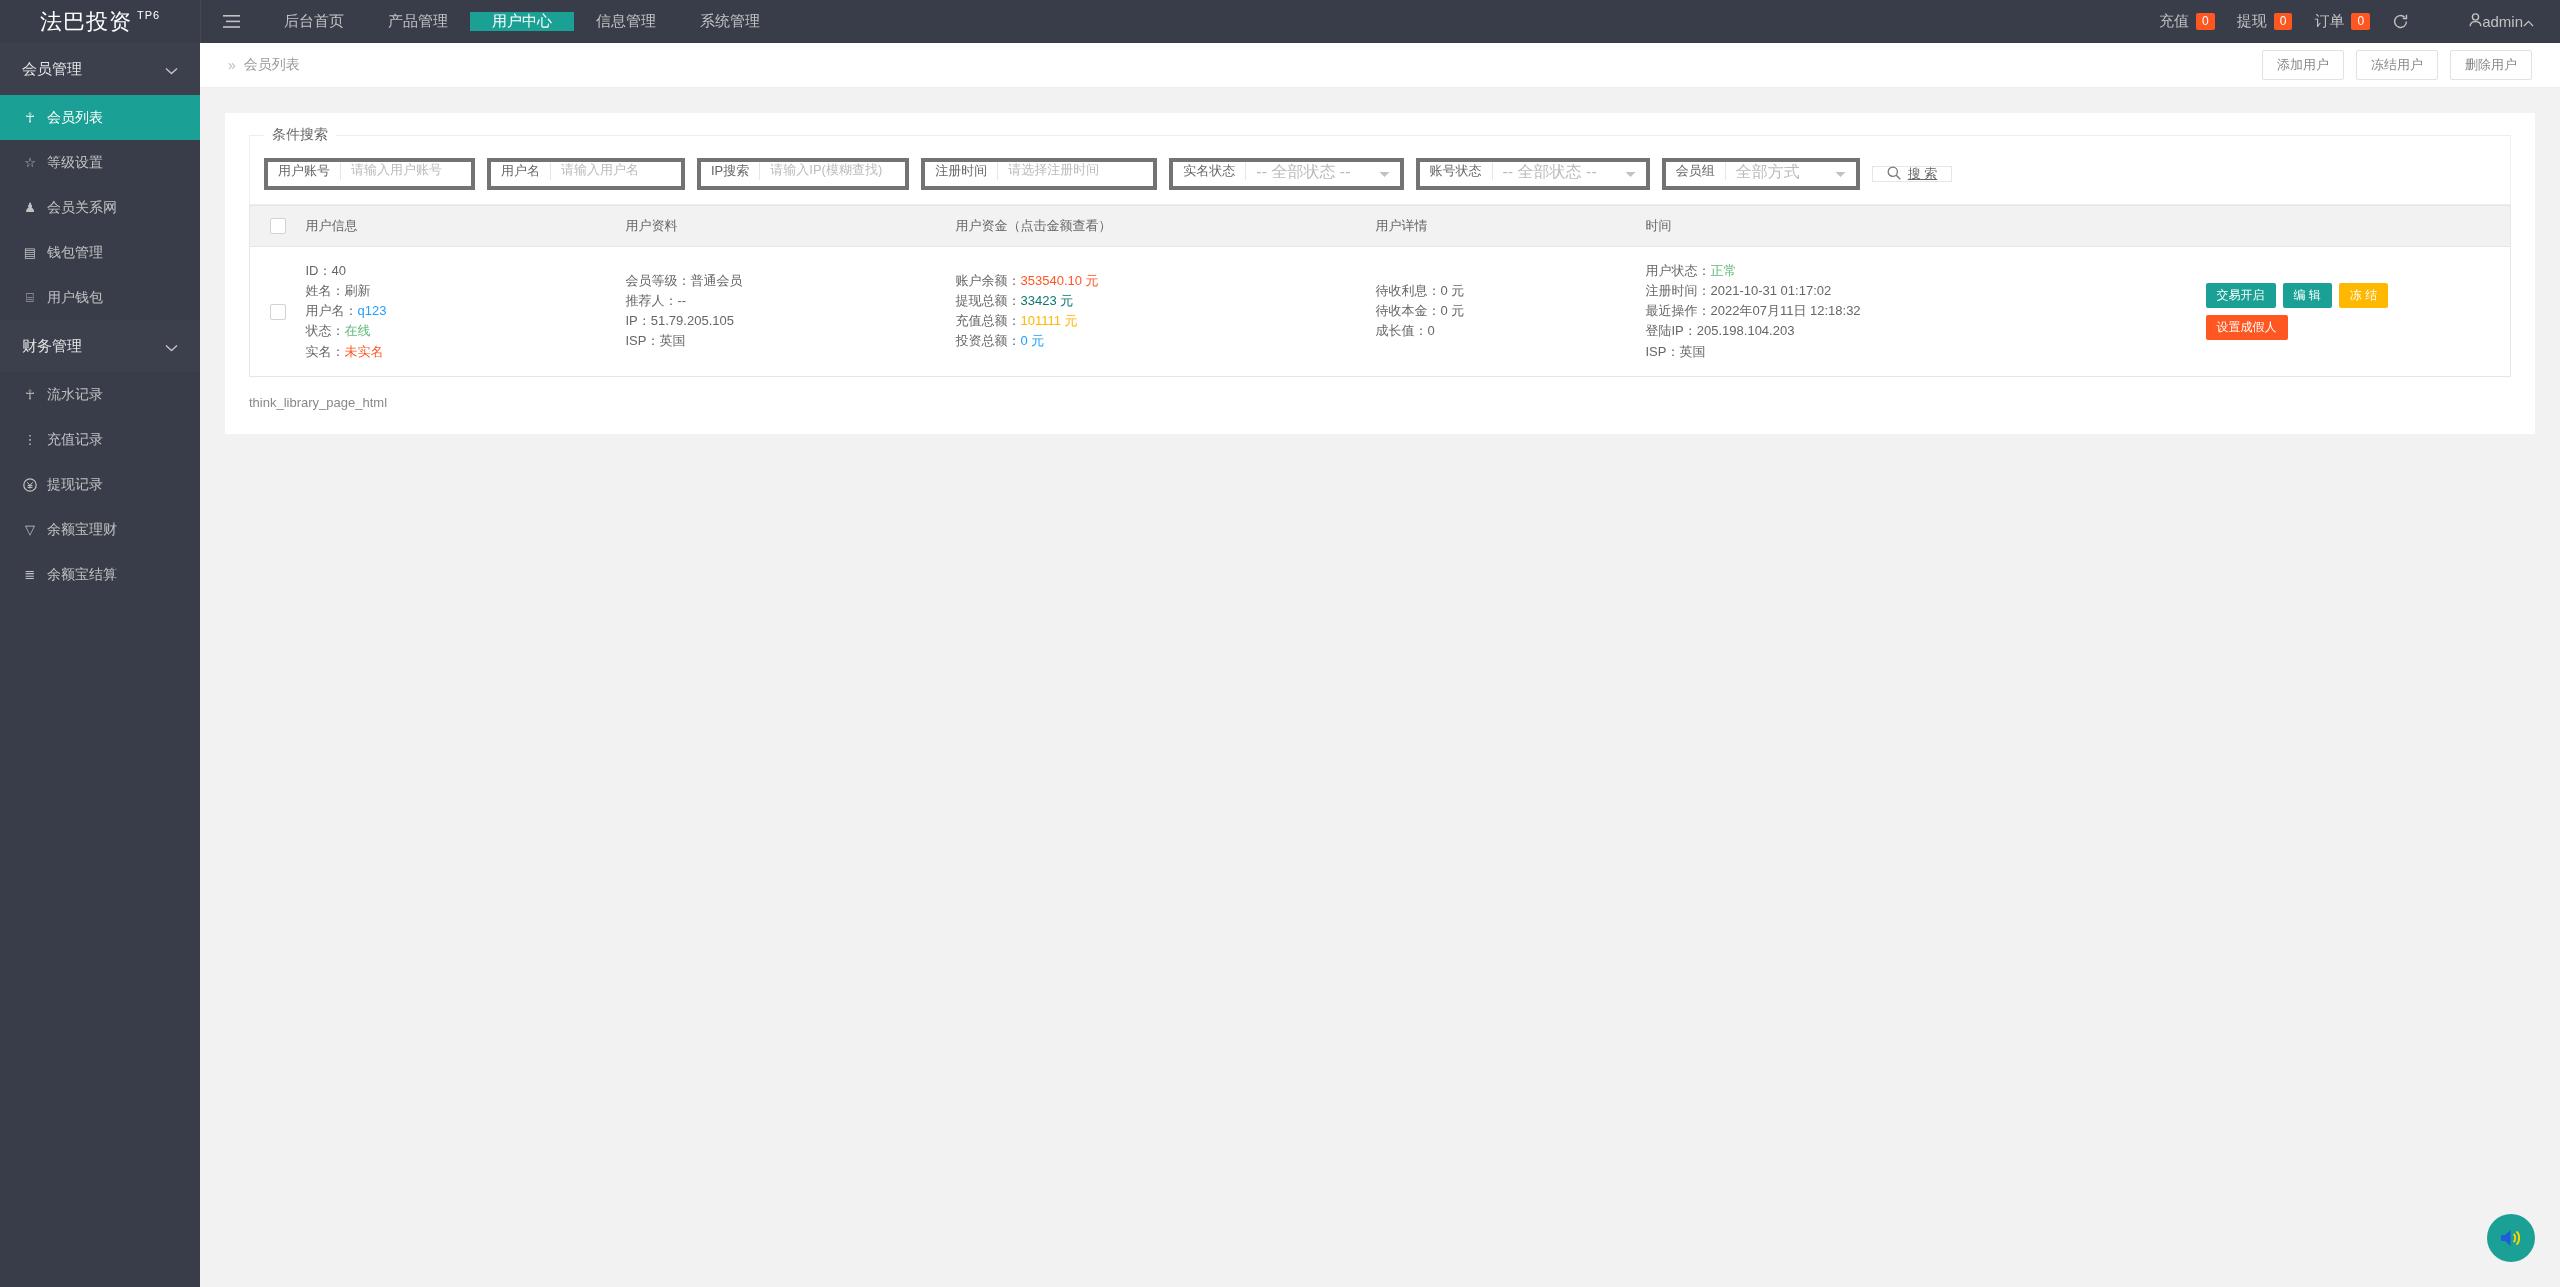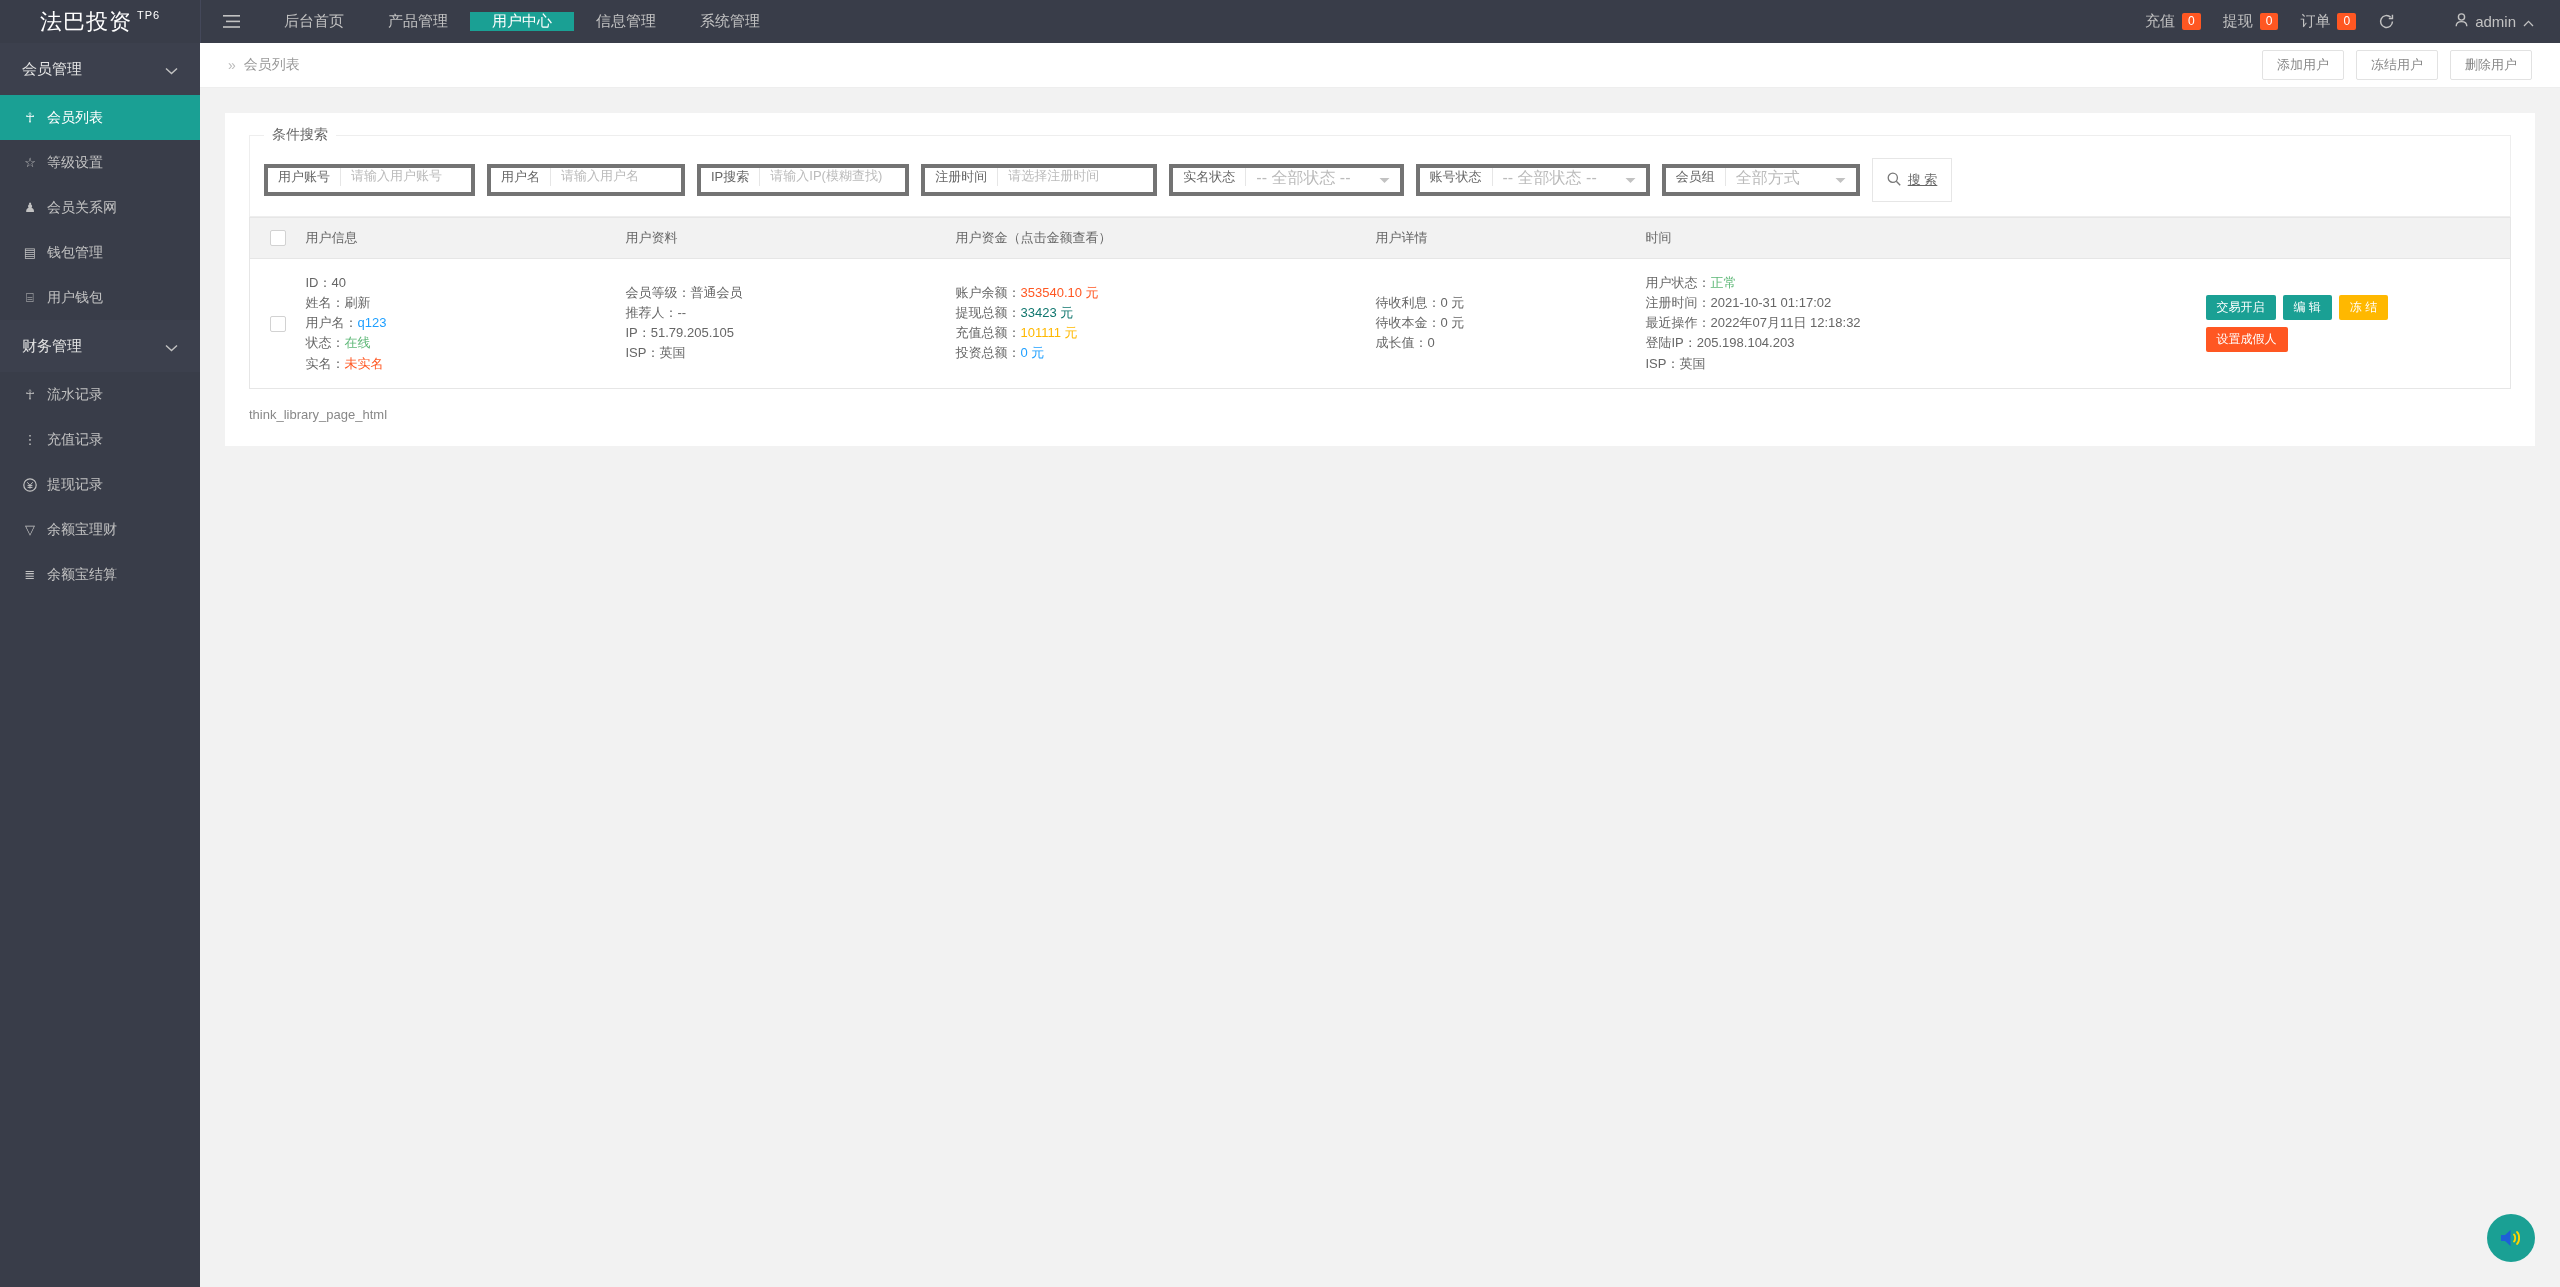--- a/index.html
+++ b/index.html
@@ -35,21 +35,21 @@
   .topbar-right {
     margin-left: auto; display: flex; align-items: center;
     padding-right: 26px; color: #c2c2c2; font-size: 15px;
   }
   .tb-stat { display: flex; align-items: center; margin-right: 22px; white-space: nowrap; cursor: pointer; }
   .tb-stat .badge {
     background: #FF5722; color: #fff; font-size: 12px;
     border-radius: 2px; padding: 1px 6px; margin-left: 7px; line-height: 15px;
   }
   .tb-refresh { margin-right: 60px; cursor: pointer; display:flex; align-items:center;}
-  .tb-user { display: flex; align-items: flex-end; cursor: pointer; gap: 7px; }
+  .tb-user { display: flex; align-items: flex-end; cursor: pointer; }
 
   
   .sidebar {
     position: absolute; top: 43px; left: 0; width: 200px; height: 1244px;
     background: #393D49; overflow: hidden;
   }
   .side-group {
     height: 52px; display: flex; align-items: center; padding: 0 22px;
     color: #e4e4e4; font-size: 15px; cursor: pointer;
     background: #40435180;
@@ -96,21 +96,21 @@
     border: 0; outline: none; font-size: 13px; color: #666; padding: 0 10px;
     font-family: "Liberation Sans", sans-serif; background: transparent;
   }
   .field input::placeholder { color: #bbb; }
   .field .sel {
     display: flex; align-items: center; font-size: 16px; color: #bbb;
     padding: 0 10px; min-width: 130px; cursor: pointer; position: relative; gap: 14px;
   }
   .field .sel .caret { margin-left: auto; padding-left: 14px; color: #c2c2c2; }
   .btn-search {
-    border: 1px solid #e6e6e6; background: #fff; height: 44px; padding: 4px 14px;
+    border: 1px solid #e6e6e6; background: #fff; height: 16px; padding: 4px 14px;
     display: flex; align-items: center; gap: 7px; font-size: 13px; color: #666;
     cursor: pointer; font-family: "Liberation Sans", sans-serif; text-decoration: underline;
   }
 
   
   table.grid { width: 100%; border-collapse: collapse; }
   table.grid thead th {
     background: #f2f2f2; border: 1px solid #e6e6e6; border-left: 0; border-right: 0;
     text-align: left; font-weight: normal; font-size: 13px; color: #666;
     padding: 11px 0; height: 38px;

